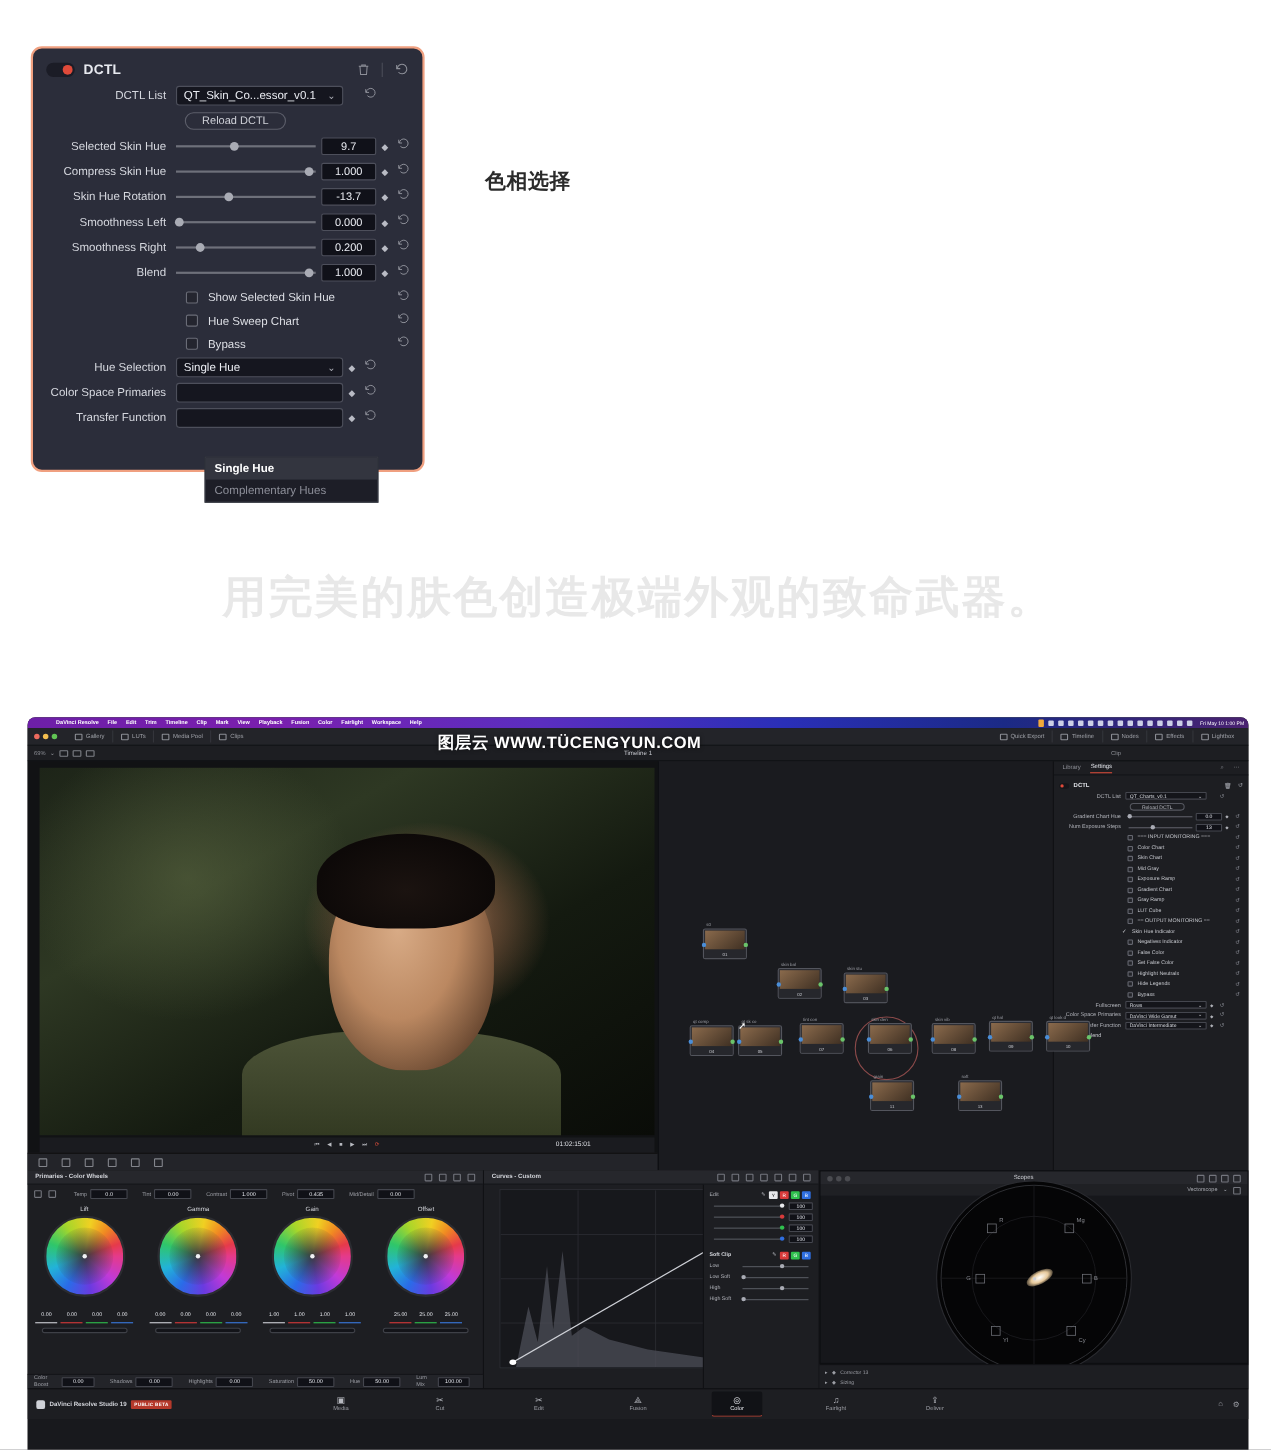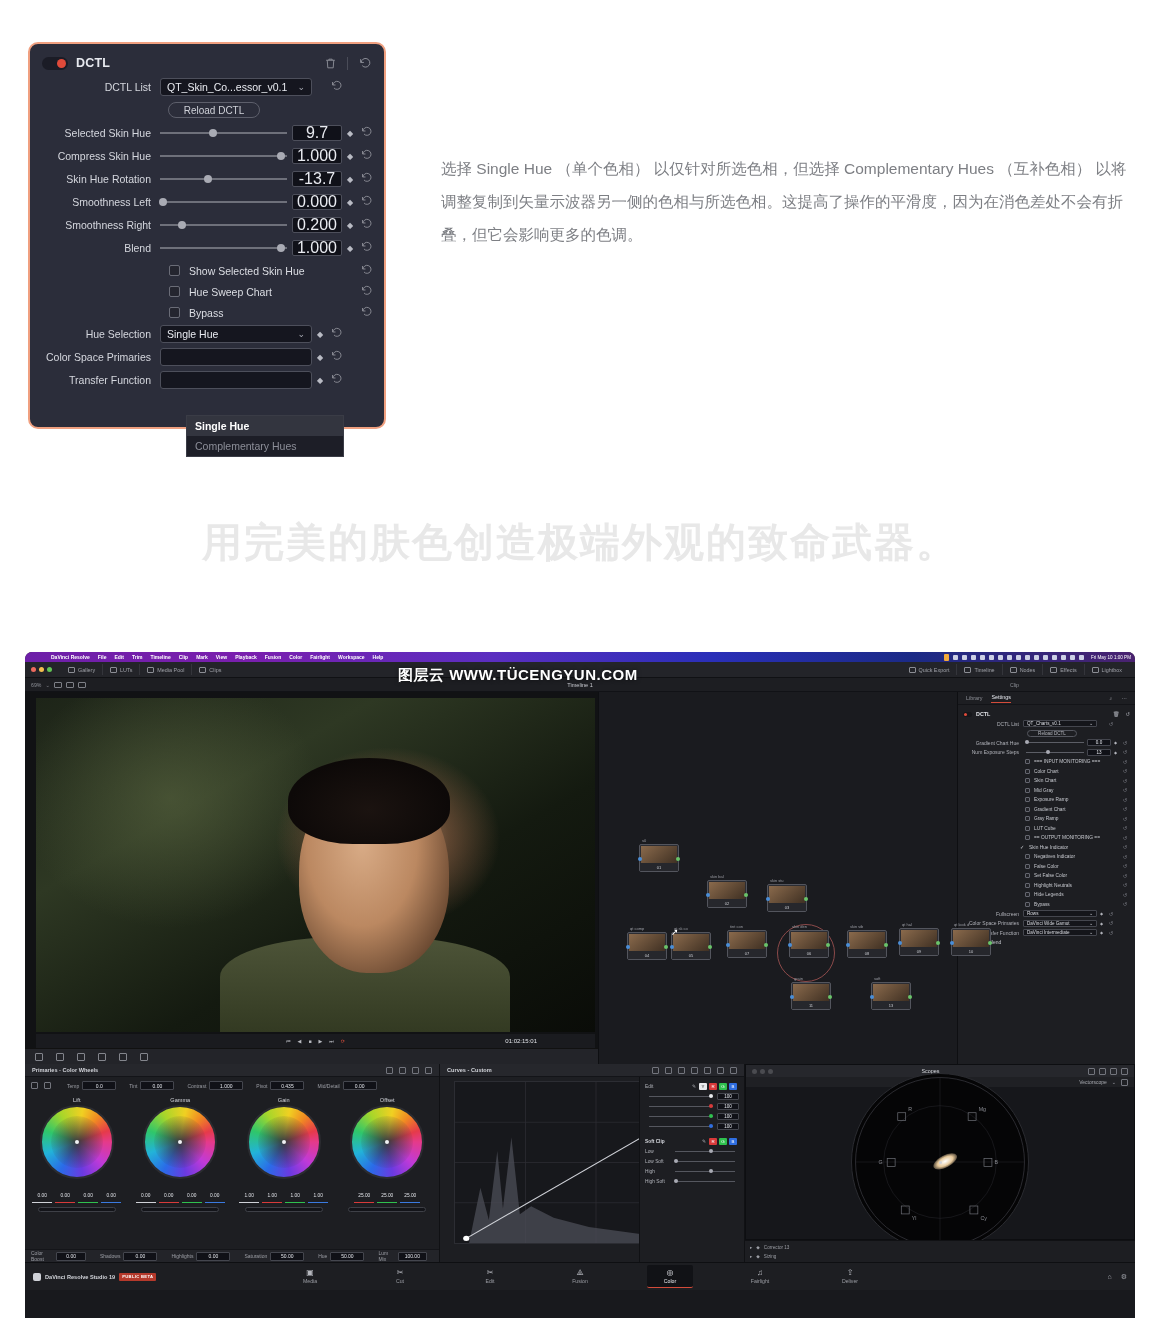--- a/index.html
+++ b/index.html
@@ -29,21 +29,21 @@
   .ic svg{ width:13px;height:13px; }
   .vdiv{ width:1px;height:13px;background:#4a4c58; }
 
   .row{ display:flex; align-items:center; height:22px; margin-bottom:1px; }
   .lbl{ width:122px; text-align:right; color:#d5d7de; font-size:10.5px; padding-right:9px; white-space:nowrap;}
   .slider{ flex:1; position:relative; height:12px; display:flex; align-items:center; margin-right:5px; }
   .track{ width:100%; height:1.5px; background:#6e707a; }
   .knob{ position:absolute; width:8px;height:8px;border-radius:50%;background:#a9abb4; }
   .valbox{
     width:50px;height:16px;background:#101119;border:1px solid #4d4f5b;border-radius:2px;
-    color:#e9ebf1;font-size:16px; display:flex;align-items:center;justify-content:center;
+    color:#e9ebf1;font-size:10px; display:flex;align-items:center;justify-content:center;
   }
   .diamond{ width:16px;text-align:center;color:#b9bbc4;font-size:8px;}
   .reset{ width:18px;text-align:center; }
   .reset svg{width:12px;height:12px;color:#8e9099;}
 
   .combo{
     width:152px;height:18px;background:#15161f;border:1px solid #4d4f5b;border-radius:3px;
     color:#e9ebf1;font-size:10.5px;display:flex;align-items:center;padding:0 6px;position:relative;
   }
   .combo .cv{flex:1;overflow:hidden;white-space:nowrap;}
@@ -449,21 +449,21 @@
       </div>
     </div>
 
   <div class="dropdown">
     <div class="dd-item dd-sel">Single Hue</div>
     <div class="dd-item dd-norm">Complementary Hues</div>
   </div>
 </div>
 
 <div class="art">
-  <p>选择 Single Hue （单个色相） 以仅针对所选色相，但选择 Complementary Hues （互补色相） 以将调整复制到矢量示波器另一侧的色相与所选色相。这提高了操作的平滑度，因为在消色差处不会有折叠，但它会影响更多的色调。</p>
+  <h2>色相选择</h2>
 </div>
 
 <div class="big-wm">用完美的肤色创造极端外观的致命武器。</div>
 
 <div class="dv">
 
   <div class="macbar">
     <span class="mm app">DaVinci Resolve</span>
     <span id="mac-menus" style="display:flex">
         <span class="mm">File</span>

